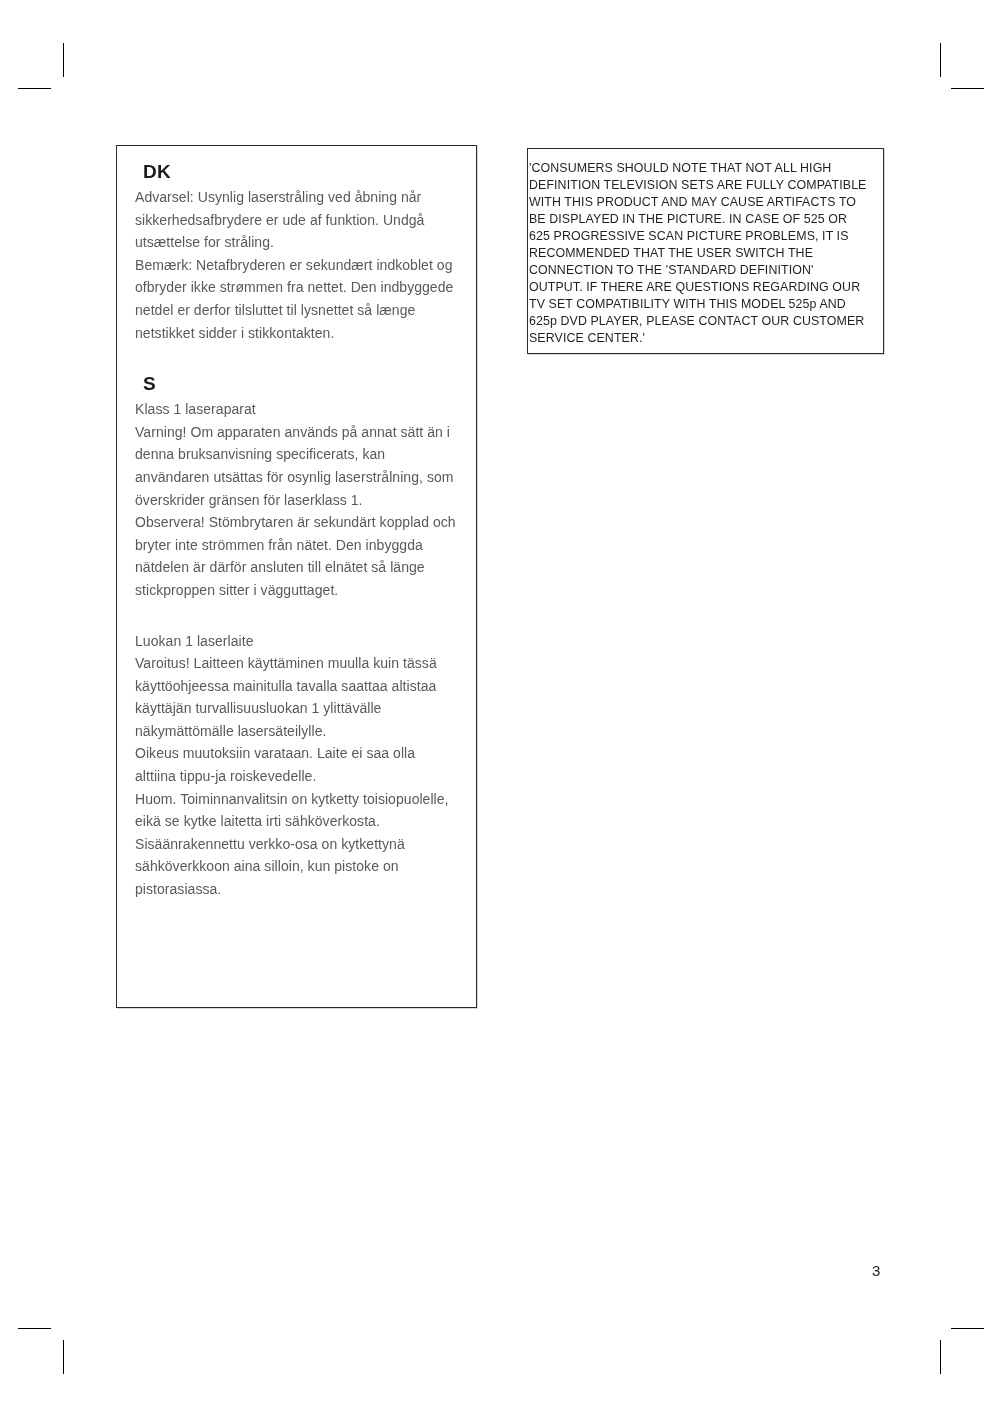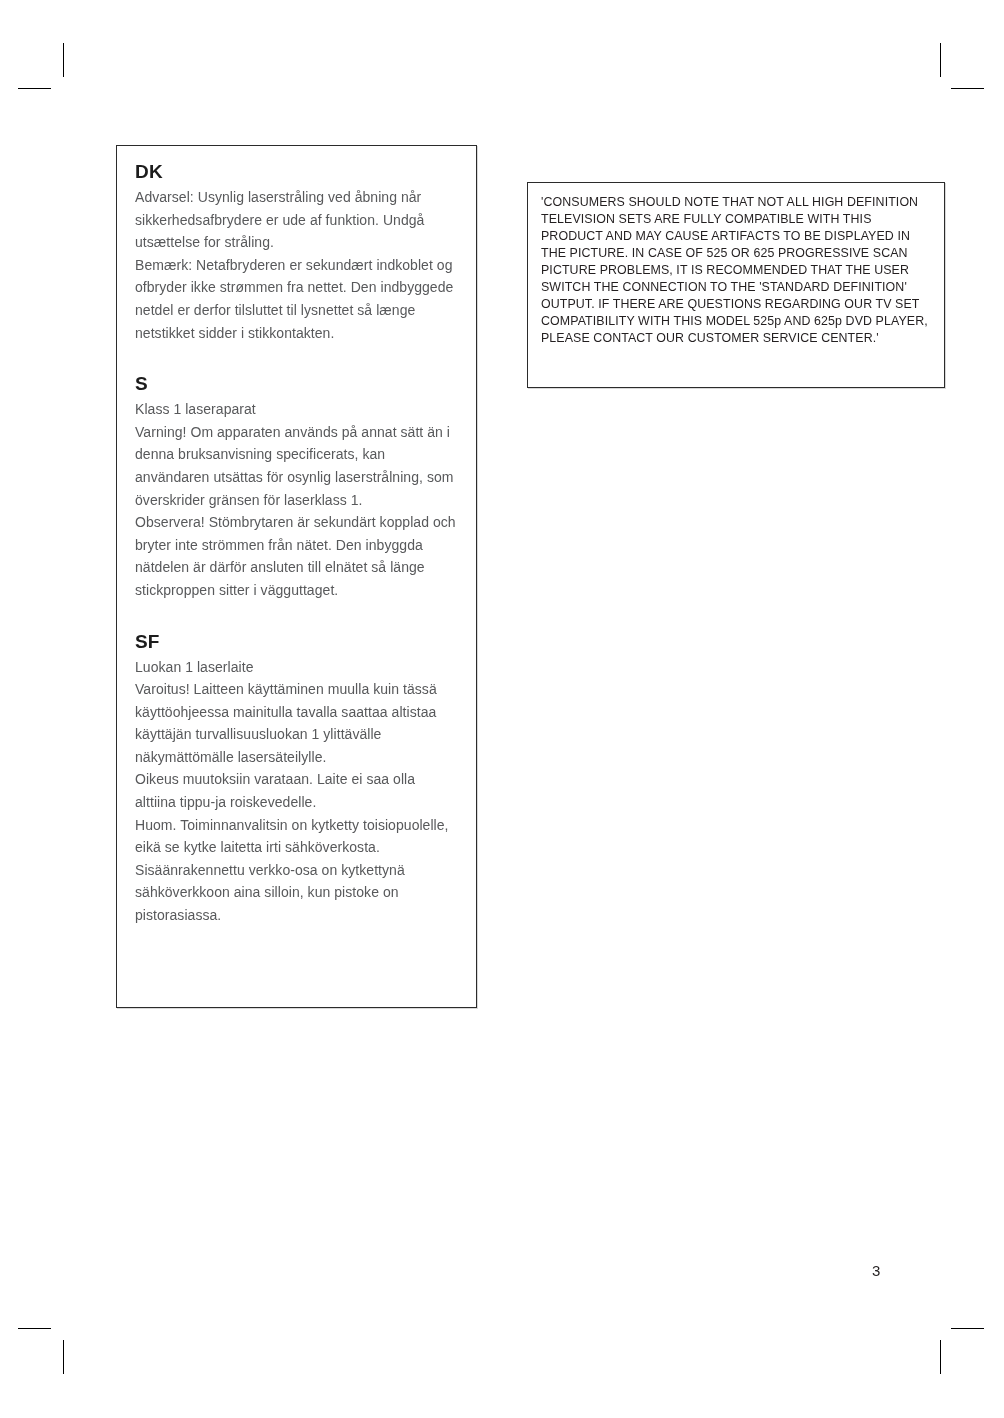--- a/index.html
+++ b/index.html
@@ -46,37 +46,36 @@
     left: 116px;
     top: 145px;
     width: 361px;
     height: 863px;
     padding: 14px 18px 0 18px;
   }
 
   #right-panel {
     left: 527px;
     top: 148px;
-    width: 418px;
+    width: 357px;
     height: 206px;
-    padding: 11px 14px 0 13px;
-    margin-top: 34px;
+    padding: 11px 14px 0 1px;
   }
 
   
   .lang-block { margin: 0 0 0 0; }
   .lang-block + .lang-block { margin-top: 28px; }
 
   .lang-heading {
     font-size: 19px;
     font-weight: bold;
     color: #1c1c1c;
     letter-spacing: 0.2px;
     line-height: 24px;
-    margin: 0 0 2px 0;
+    margin: 0 0 2px 8px;
   }
 
   .lang-para {
     font-size: 14px;
     font-weight: 400;
     color: #58595b;
     line-height: 22.6px;
     margin: 0;
     letter-spacing: 0.05px;
   }
@@ -120,21 +119,20 @@
     <div class="lang-heading">DK</div>
     <div class="lang-para">Advarsel: Usynlig laserstråling ved åbning når sikkerhedsafbrydere er ude af funktion. Undgå utsættelse for stråling.<br>Bemærk: Netafbryderen er sekundært indkoblet og ofbryder ikke strømmen fra nettet. Den indbyggede netdel er derfor tilsluttet til lysnettet så længe netstikket sidder i stikkontakten.</div>
   </div>
 
   <div class="lang-block">
     <div class="lang-heading">S</div>
     <div class="lang-para">Klass 1 laseraparat<br>Varning! Om apparaten används på annat sätt än i denna bruksanvisning specificerats, kan användaren utsättas för osynlig laserstrålning, som överskrider gränsen för laserklass 1.<br>Observera! Stömbrytaren är sekundärt kopplad och bryter inte strömmen från nätet. Den inbyggda nätdelen är därför ansluten till elnätet så länge stickproppen sitter i vägguttaget.</div>
   </div>
 
   <div class="lang-block">
-    <div class="lang-heading">SF</div>
     <div class="lang-para">Luokan 1 laserlaite<br>Varoitus! Laitteen käyttäminen muulla kuin tässä käyttöohjeessa mainitulla tavalla saattaa altistaa käyttäjän turvallisuusluokan 1 ylittävälle näkymättömälle lasersäteilylle.<br>Oikeus muutoksiin varataan. Laite ei saa olla alttiina tippu-ja roiskevedelle.<br>Huom. Toiminnanvalitsin on kytketty toisiopuolelle, eikä se kytke laitetta irti sähköverkosta. Sisäänrakennettu verkko-osa on kytkettynä sähköverkkoon aina silloin, kun pistoke on pistorasiassa.</div>
   </div>
 
 </div>
 
 <div class="panel" id="right-panel">
   <div class="notice-para">'CONSUMERS SHOULD NOTE THAT NOT ALL HIGH DEFINITION TELEVISION SETS ARE FULLY COMPATIBLE WITH THIS PRODUCT AND MAY CAUSE ARTIFACTS TO BE DISPLAYED IN THE PICTURE.  IN CASE OF 525 OR 625 PROGRESSIVE SCAN PICTURE PROBLEMS, IT IS RECOMMENDED THAT THE USER SWITCH THE CONNECTION TO THE 'STANDARD DEFINITION' OUTPUT.  IF THERE ARE QUESTIONS REGARDING OUR TV SET COMPATIBILITY WITH THIS MODEL 525p AND 625p DVD PLAYER, PLEASE CONTACT OUR CUSTOMER SERVICE CENTER.'</div>
 </div>
 
 <div id="page-number">3</div>

